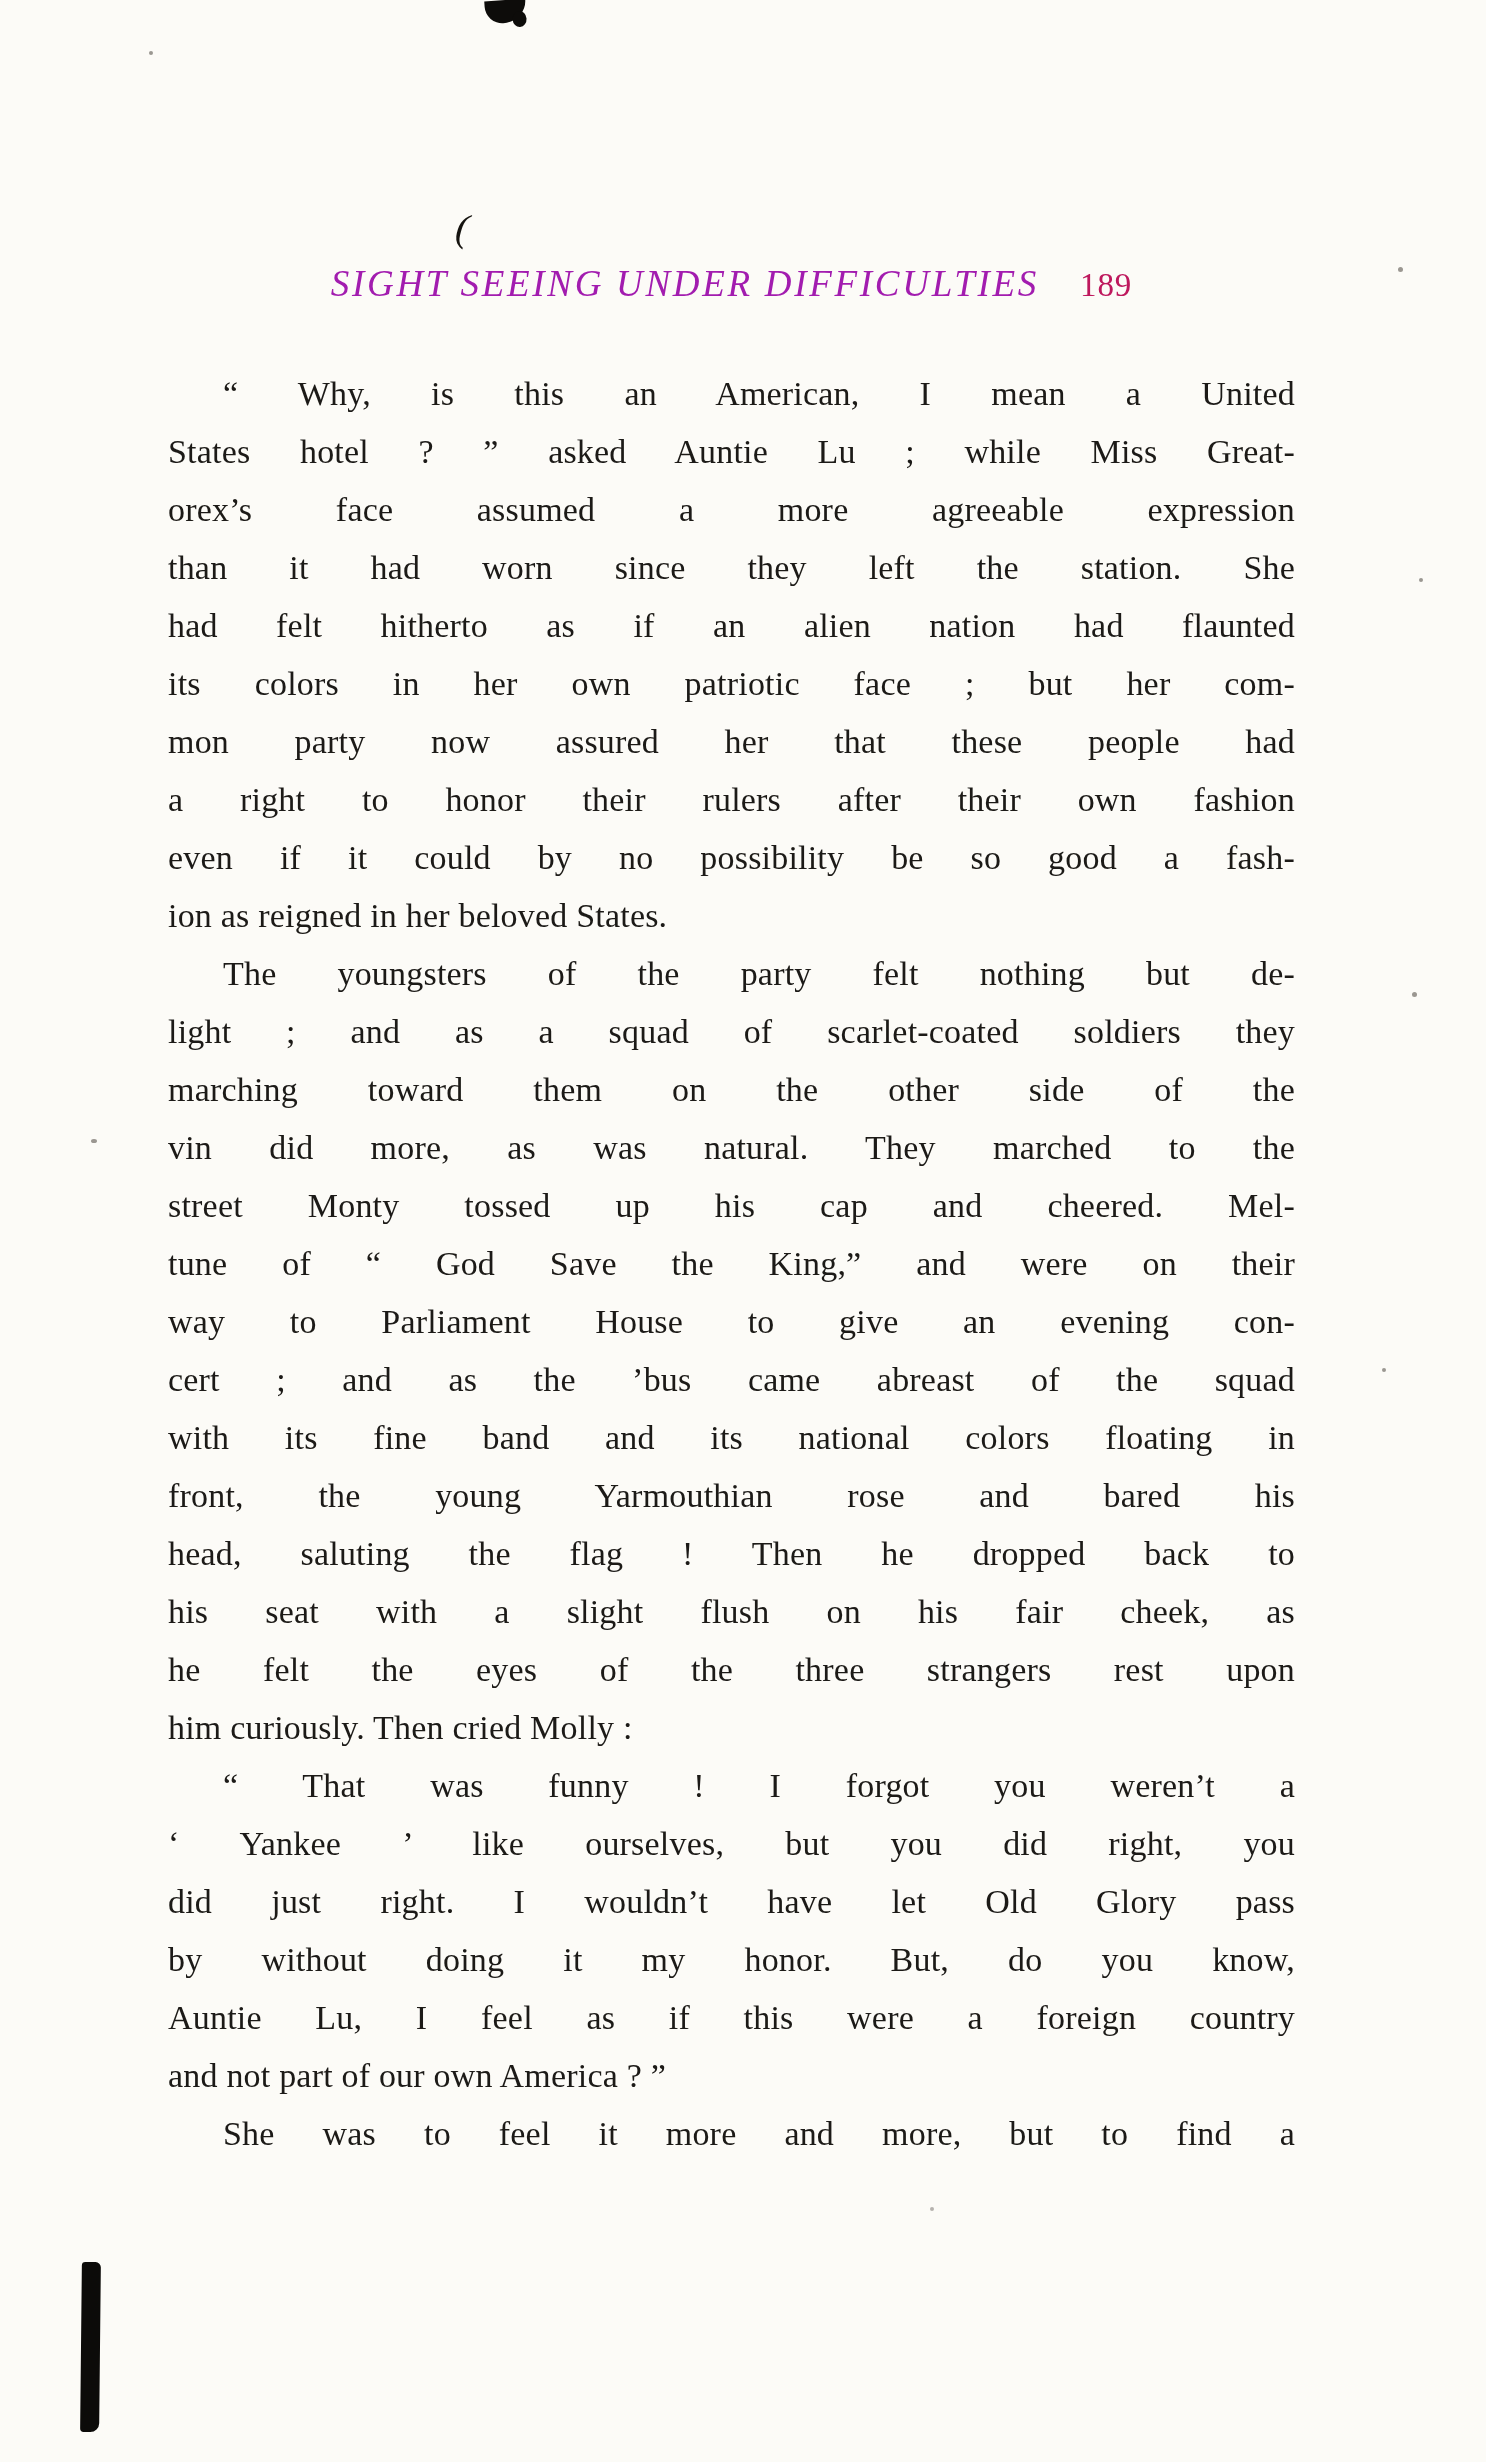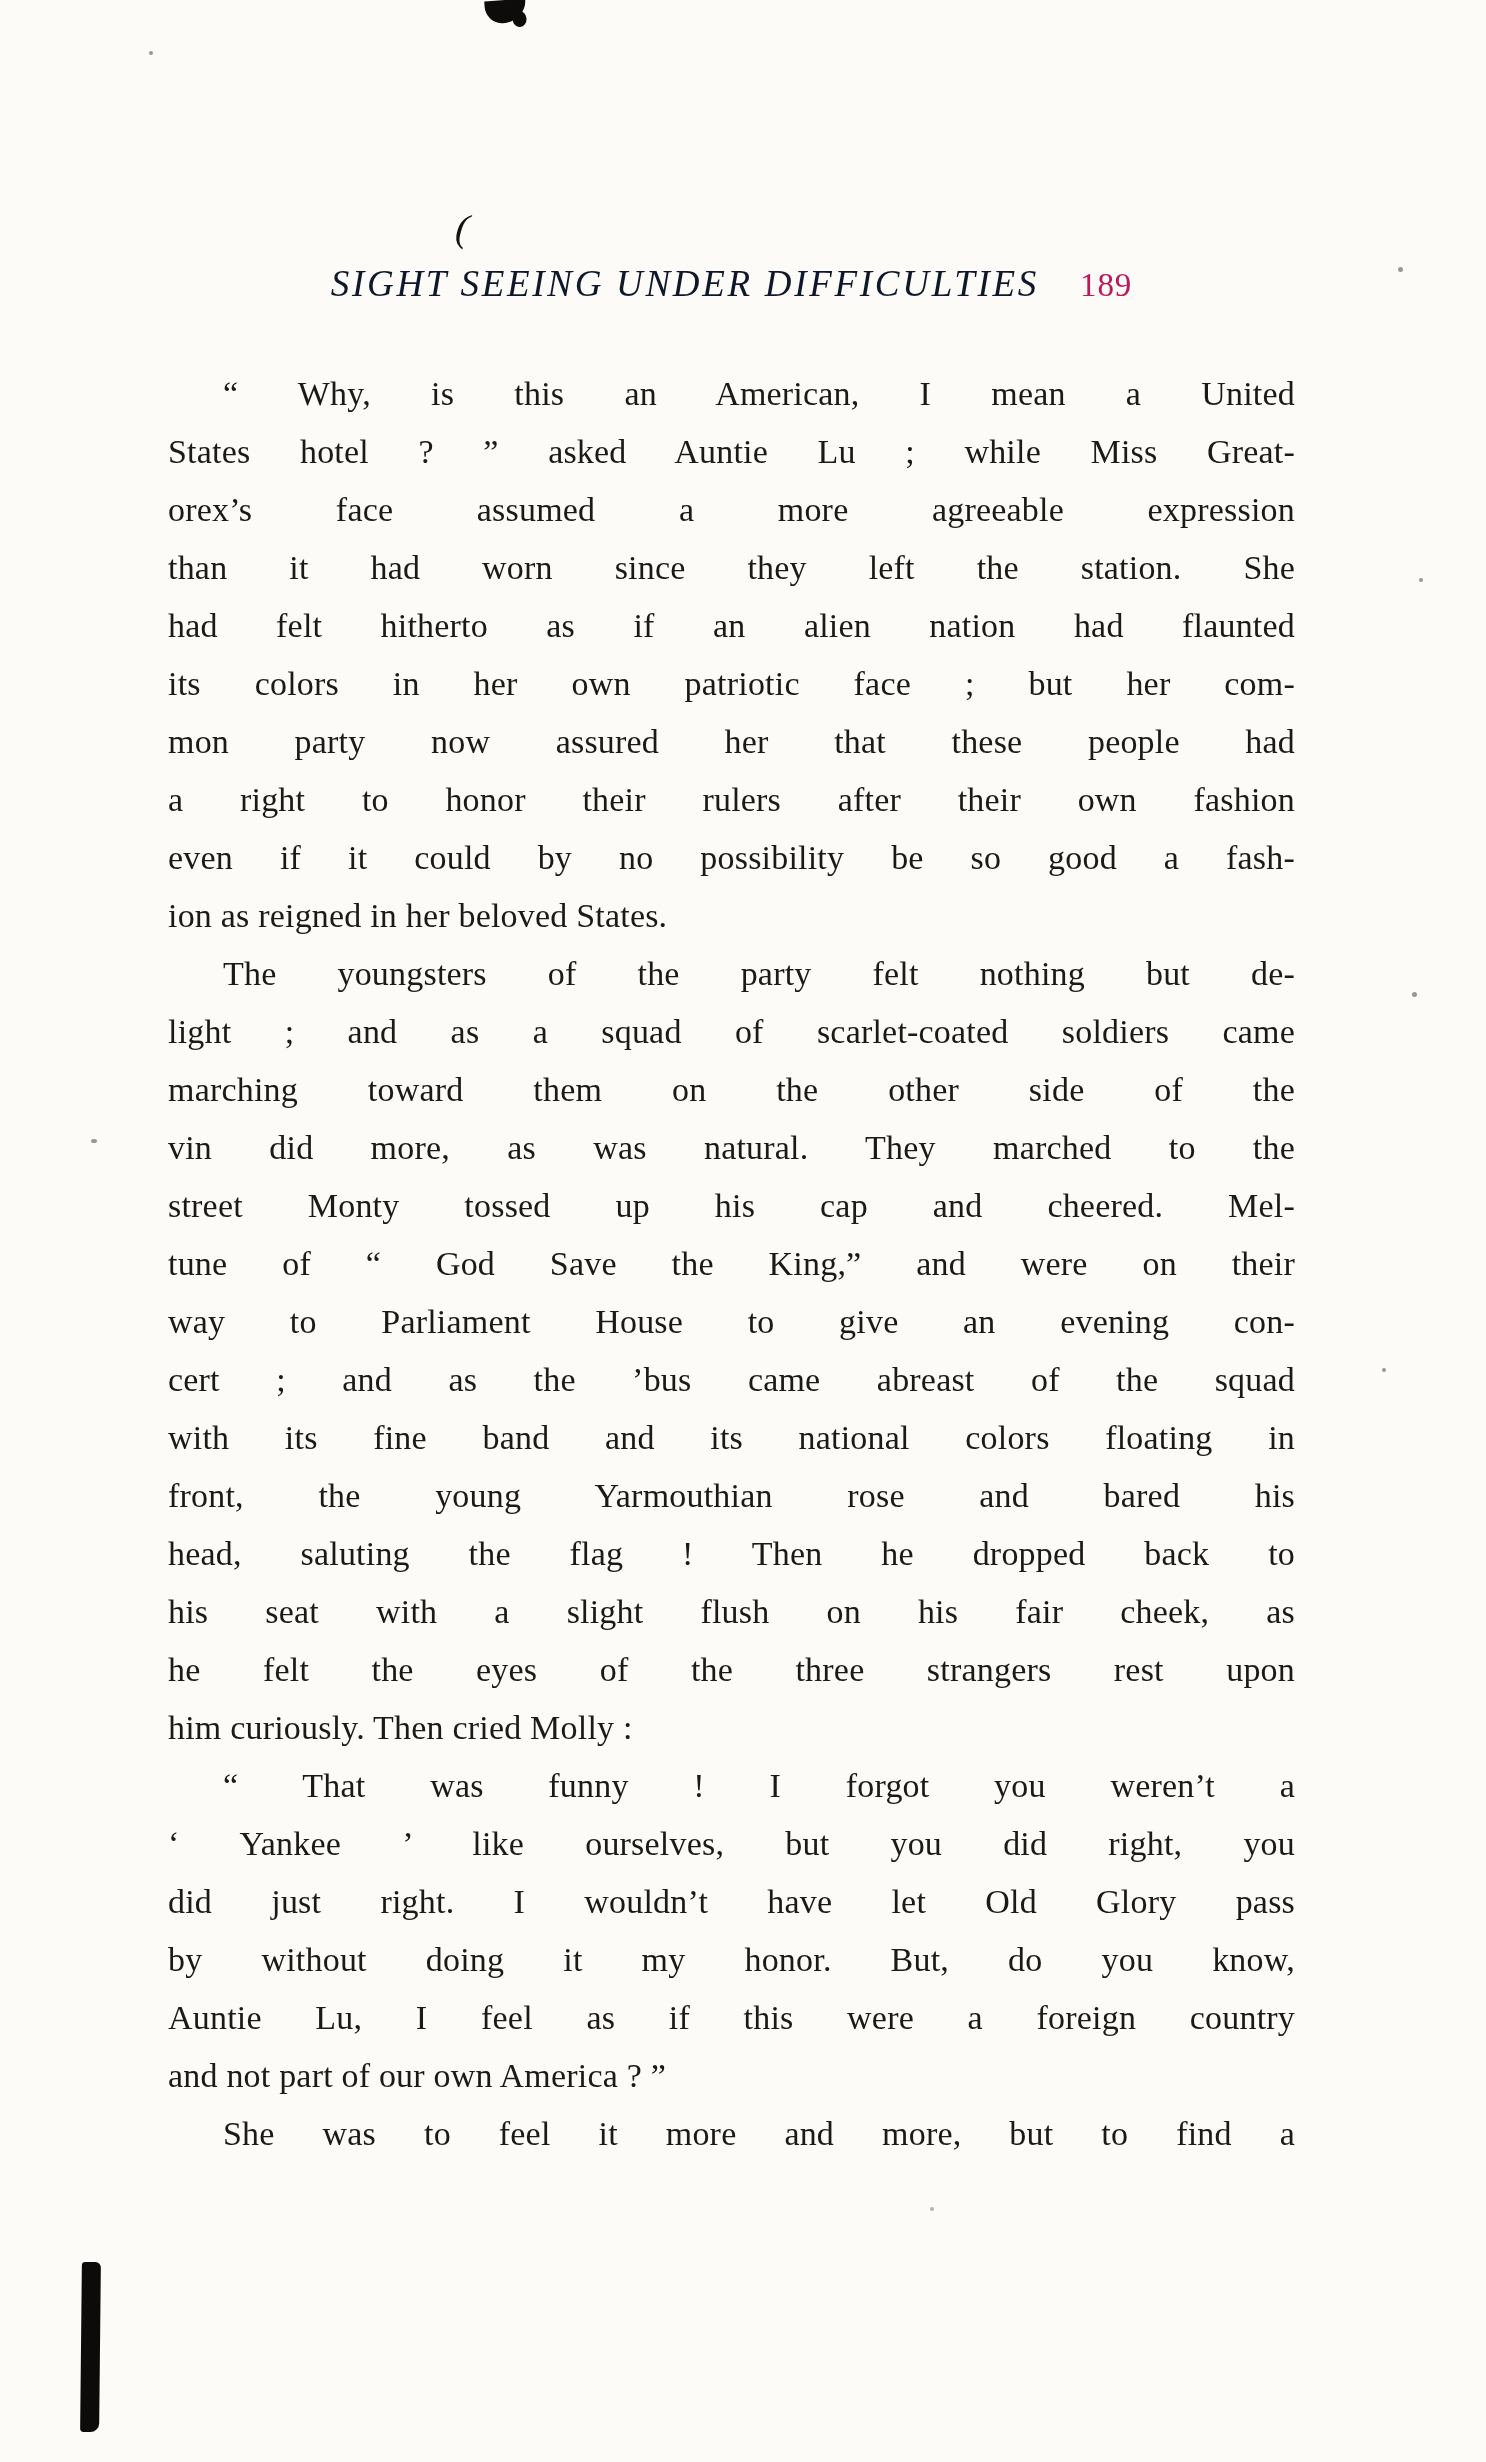--- a/index.html
+++ b/index.html
@@ -27,21 +27,21 @@
     display: flex;
     justify-content: center;
     align-items: baseline;
     gap: 41px;
     white-space: nowrap;
   }
   .running-header .title {
     font-style: italic;
     font-size: 37px;
     letter-spacing: 2.7px;
-    color: #0f172a;
+    color: #a21caf;
   }
   .running-header .folio {
     font-size: 33px;
     letter-spacing: 0.9px;
     color: #be185d;
   }
 
   
   .text-block {
     position: absolute;
@@ -148,21 +148,21 @@
         <div class="line">than it had worn since they left the station.  She</div>
         <div class="line">had felt hitherto as if an alien nation had flaunted</div>
         <div class="line">its colors in her own patriotic face ; but her com-</div>
         <div class="line">mon party now assured her that these people had</div>
         <div class="line">a right to honor their rulers after their own fashion</div>
         <div class="line">even if it could by no possibility be so good a fash-</div>
         <div class="line last">ion as reigned in her beloved States.</div>
       </div>
       <div class="paragraph">
         <div class="line indent">The youngsters of the party felt nothing but de-</div>
-        <div class="line">light ; and as a squad of scarlet-coated soldiers came</div>
+        <div class="line">light ; and as a squad of scarlet-coated soldiers they</div>
         <div class="line">marching toward them on the other side of the</div>
         <div class="line">vin did more, as was natural.  They marched to the</div>
         <div class="line">street Monty tossed up his cap and cheered.  Mel-</div>
         <div class="line">tune of “ God Save the King,” and were on their</div>
         <div class="line">way to Parliament House to give an evening con-</div>
         <div class="line">cert ; and as the ’bus came abreast of the squad</div>
         <div class="line">with its fine band and its national colors floating in</div>
         <div class="line">front, the young Yarmouthian rose and bared his</div>
         <div class="line">head, saluting the flag !  Then he dropped back to</div>
         <div class="line">his seat with a slight flush on his fair cheek, as</div>

